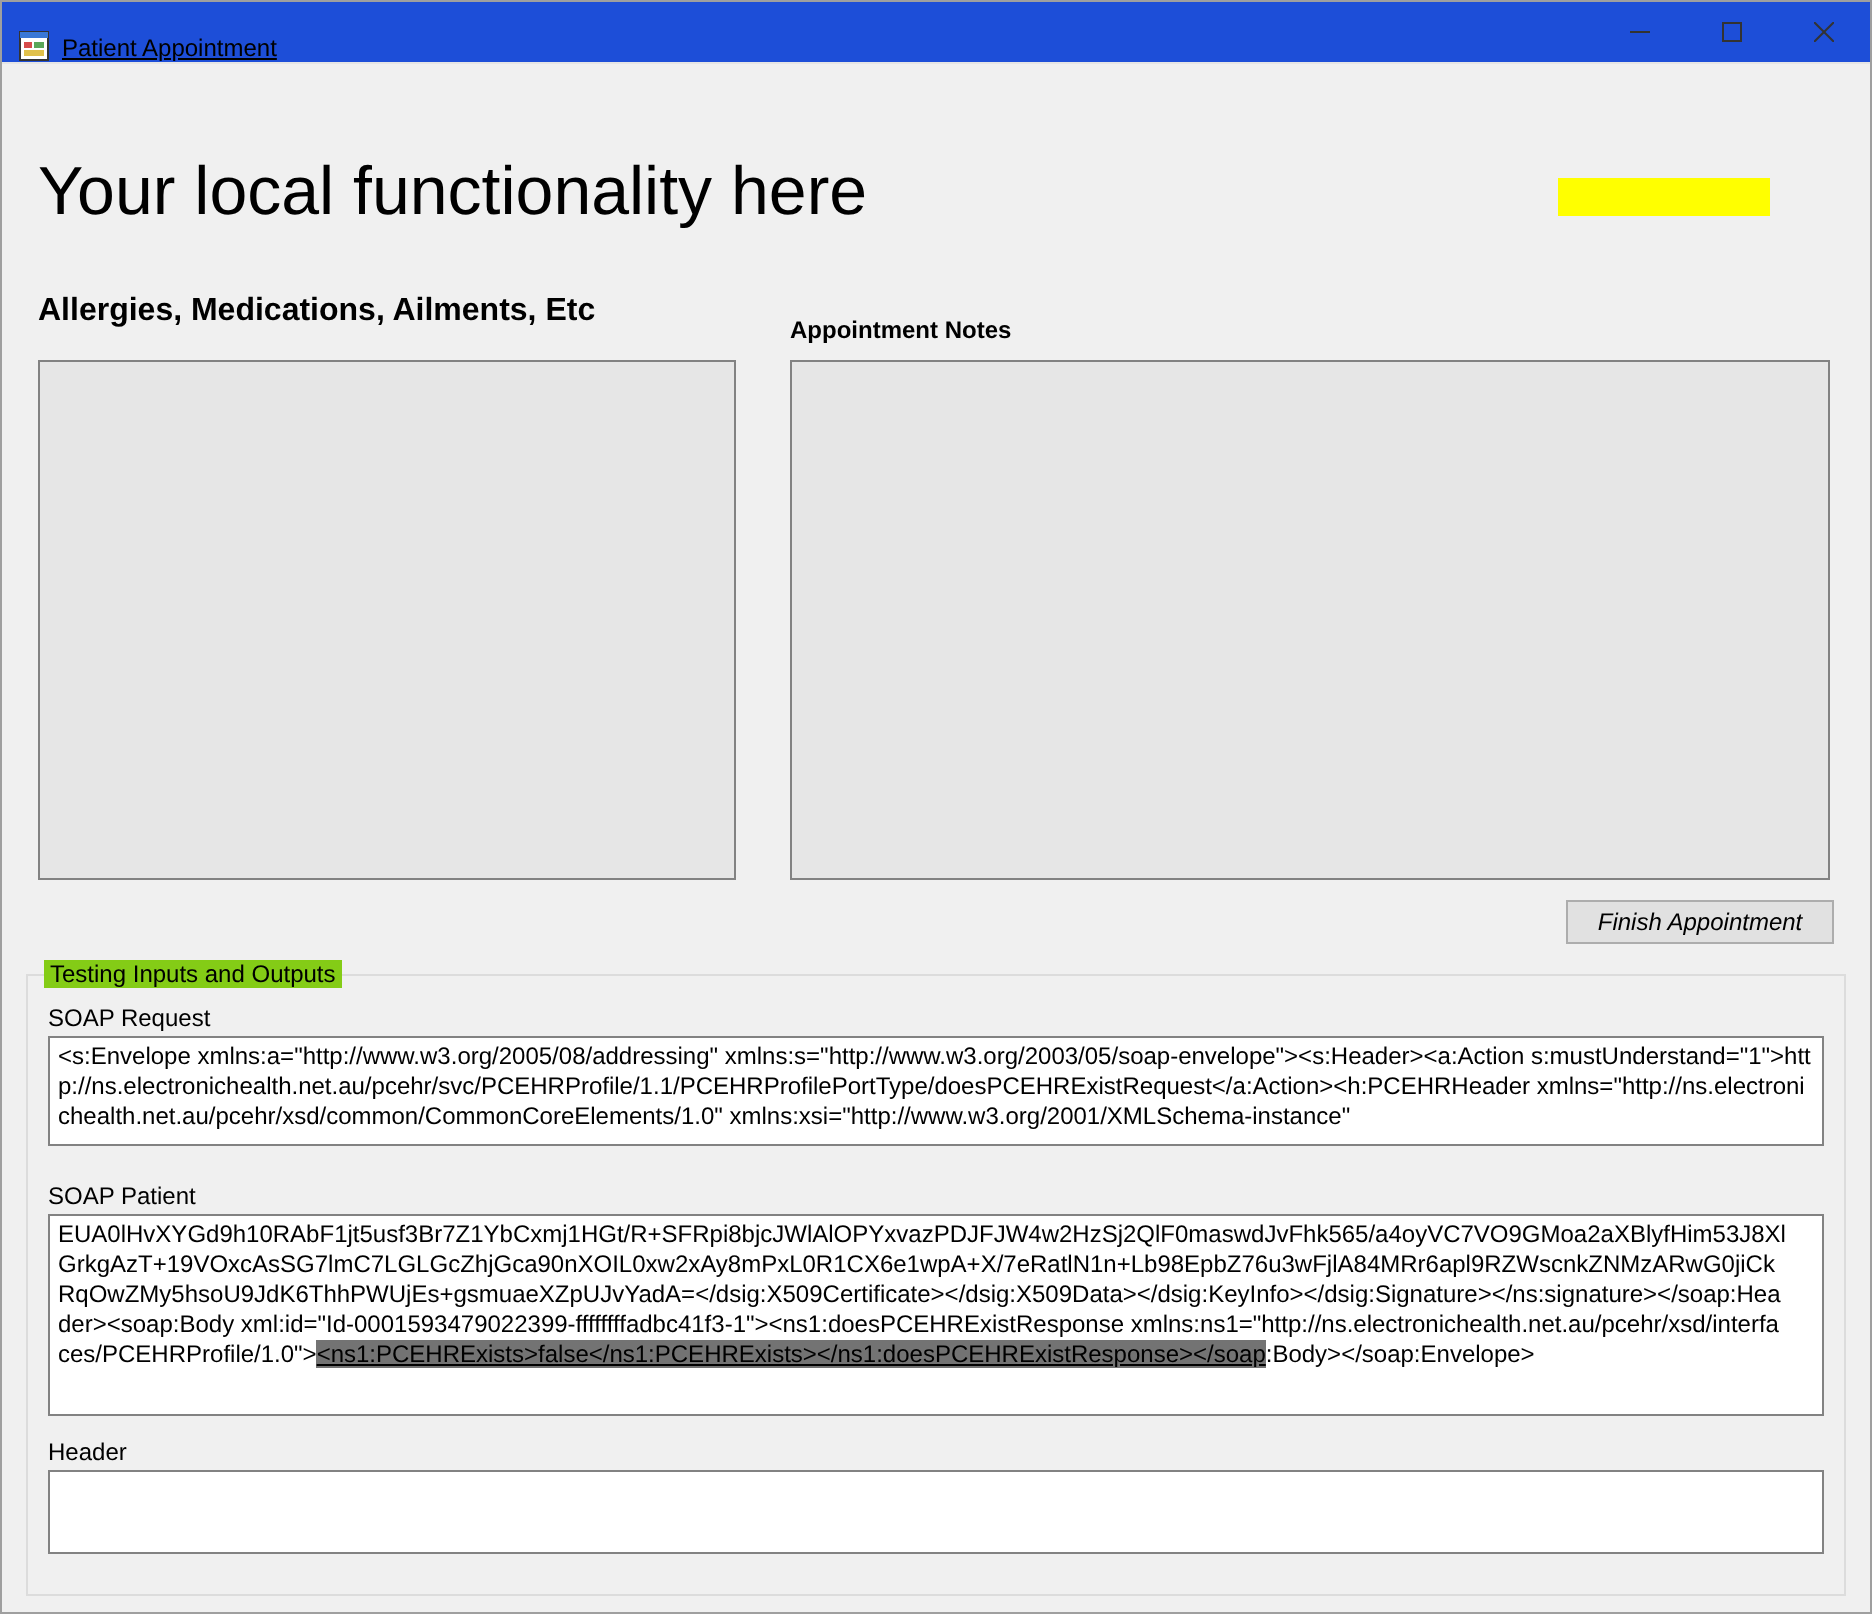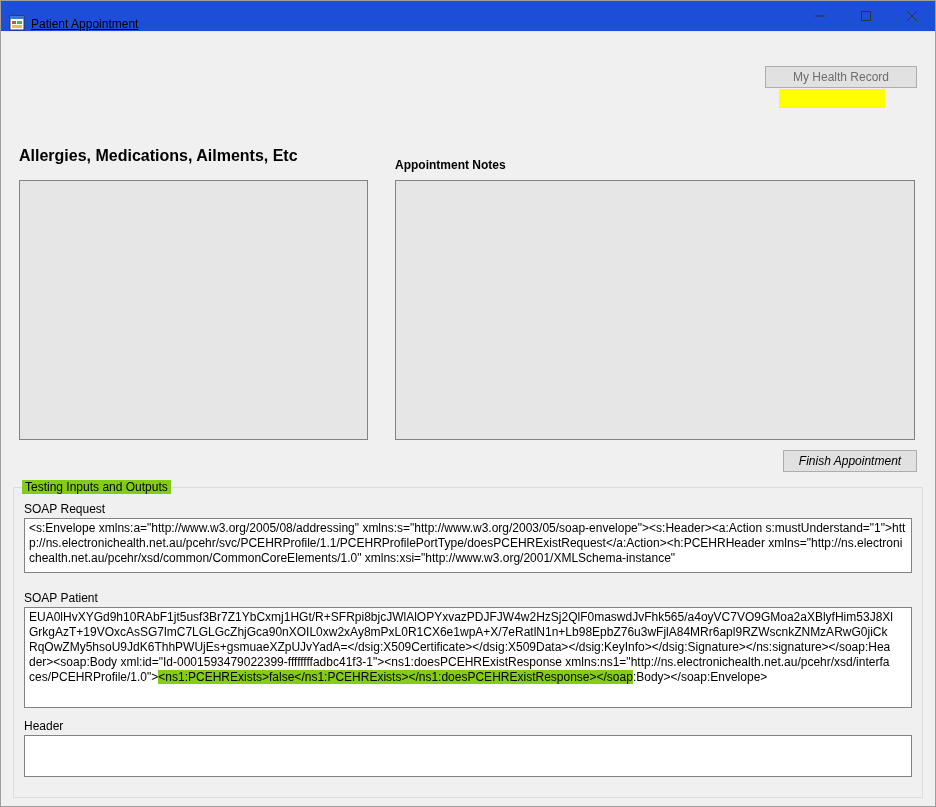--- a/index.html
+++ b/index.html
@@ -187,21 +187,22 @@
     background: #ffffff;
     border: 1px solid #828282;
     font-family: "Segoe UI", Tahoma, sans-serif;
     font-size: 12px;
     line-height: 15px;
     padding: 2px 18px 2px 4px;
     overflow-y: scroll;
     word-break: break-all;
   }
   .soap-box-div .hl {
-    background: #84cc16;
+    background: #737373;
+    text-decoration: underline;
   }
   
   .app-icon svg { display:block; }
 </style>
 </head>
 <body>
 
 <div class="window">
 
   <div class="titlebar">
@@ -231,22 +232,22 @@
           <line x1="0" y1="0" x2="10" y2="10" stroke-width="1"></line>
           <line x1="10" y1="0" x2="0" y2="10" stroke-width="1"></line>
         </svg>
     </div>
   </div>
 
   <div class="client">
 
     <div class="mhr-highlight"></div>
 
-
-    <div class="mhr-btn">My Health Record</div>
+    <div class="main-heading">Your local functionality here</div>
+
 
     <div class="section-label1">Allergies, Medications, Ailments, Etc</div>
     <div class="section-label2">Appointment Notes</div>
 
     <textarea id="tb-allergies" class="big-textbox" style=""></textarea>
     <textarea id="tb-notes" class="big-textbox" style=""></textarea>
 
     <div class="finish-btn">Finish Appointment</div>
 
     <div class="groupbox">

